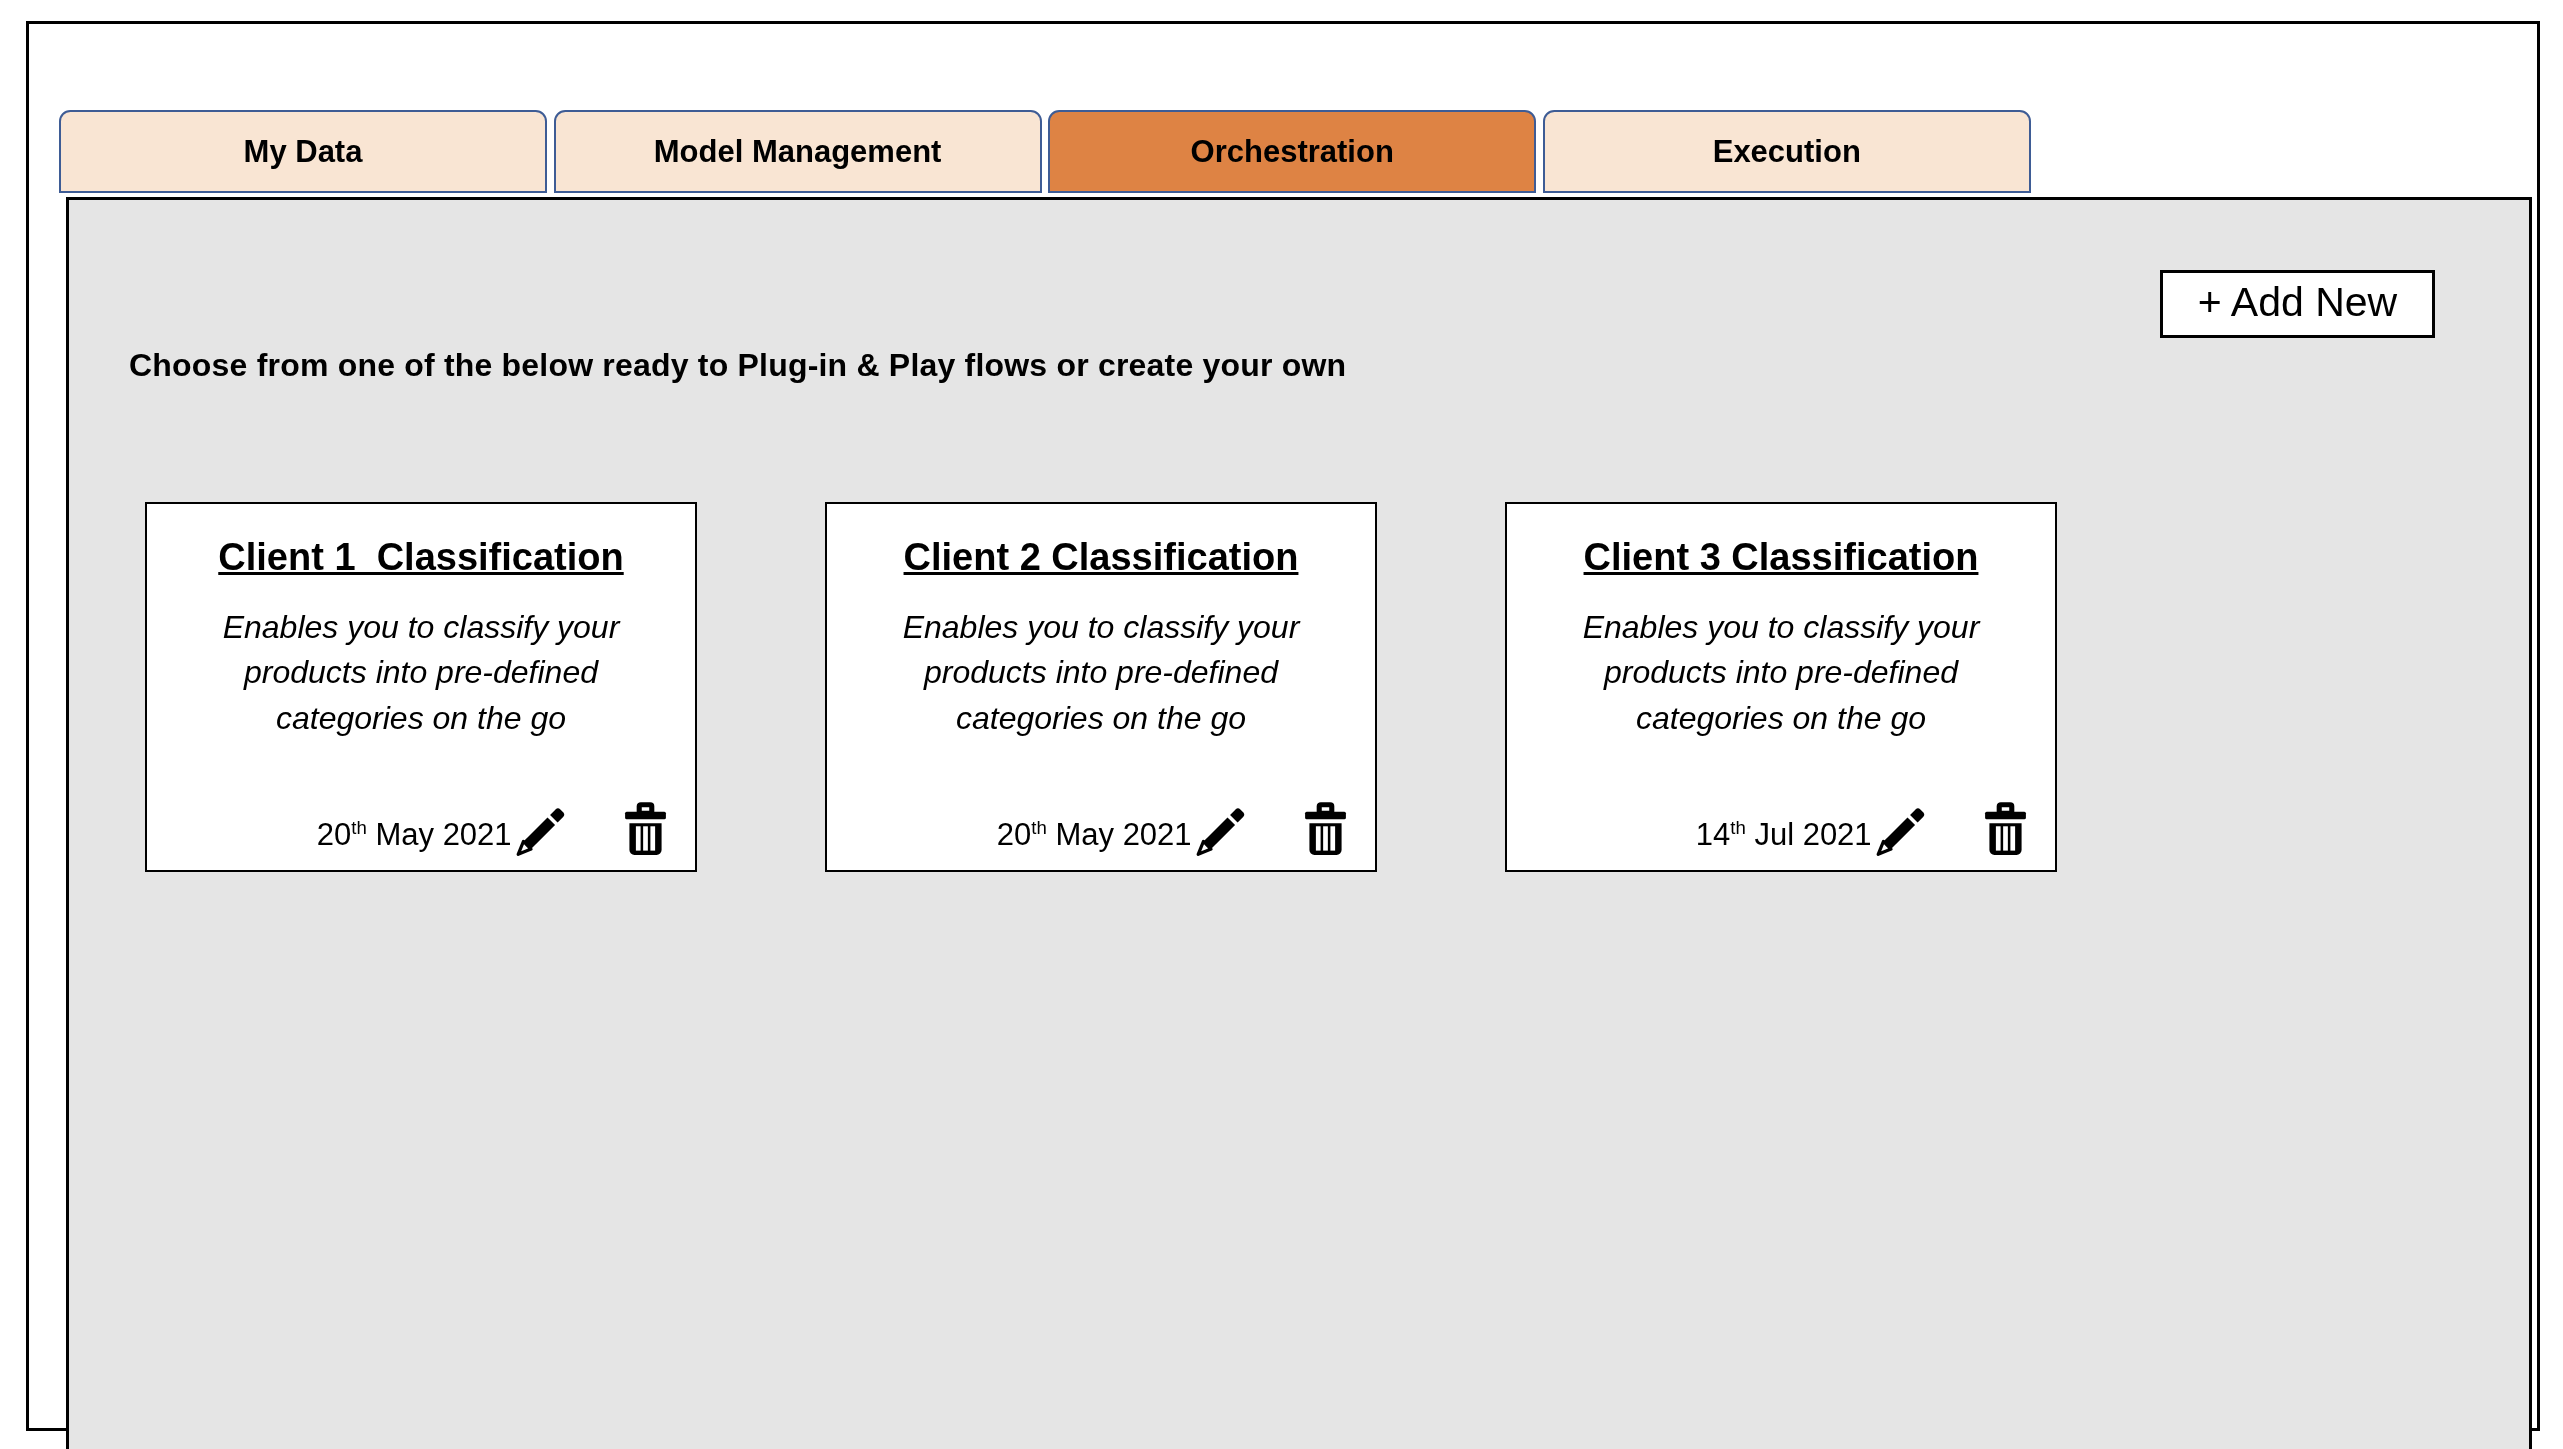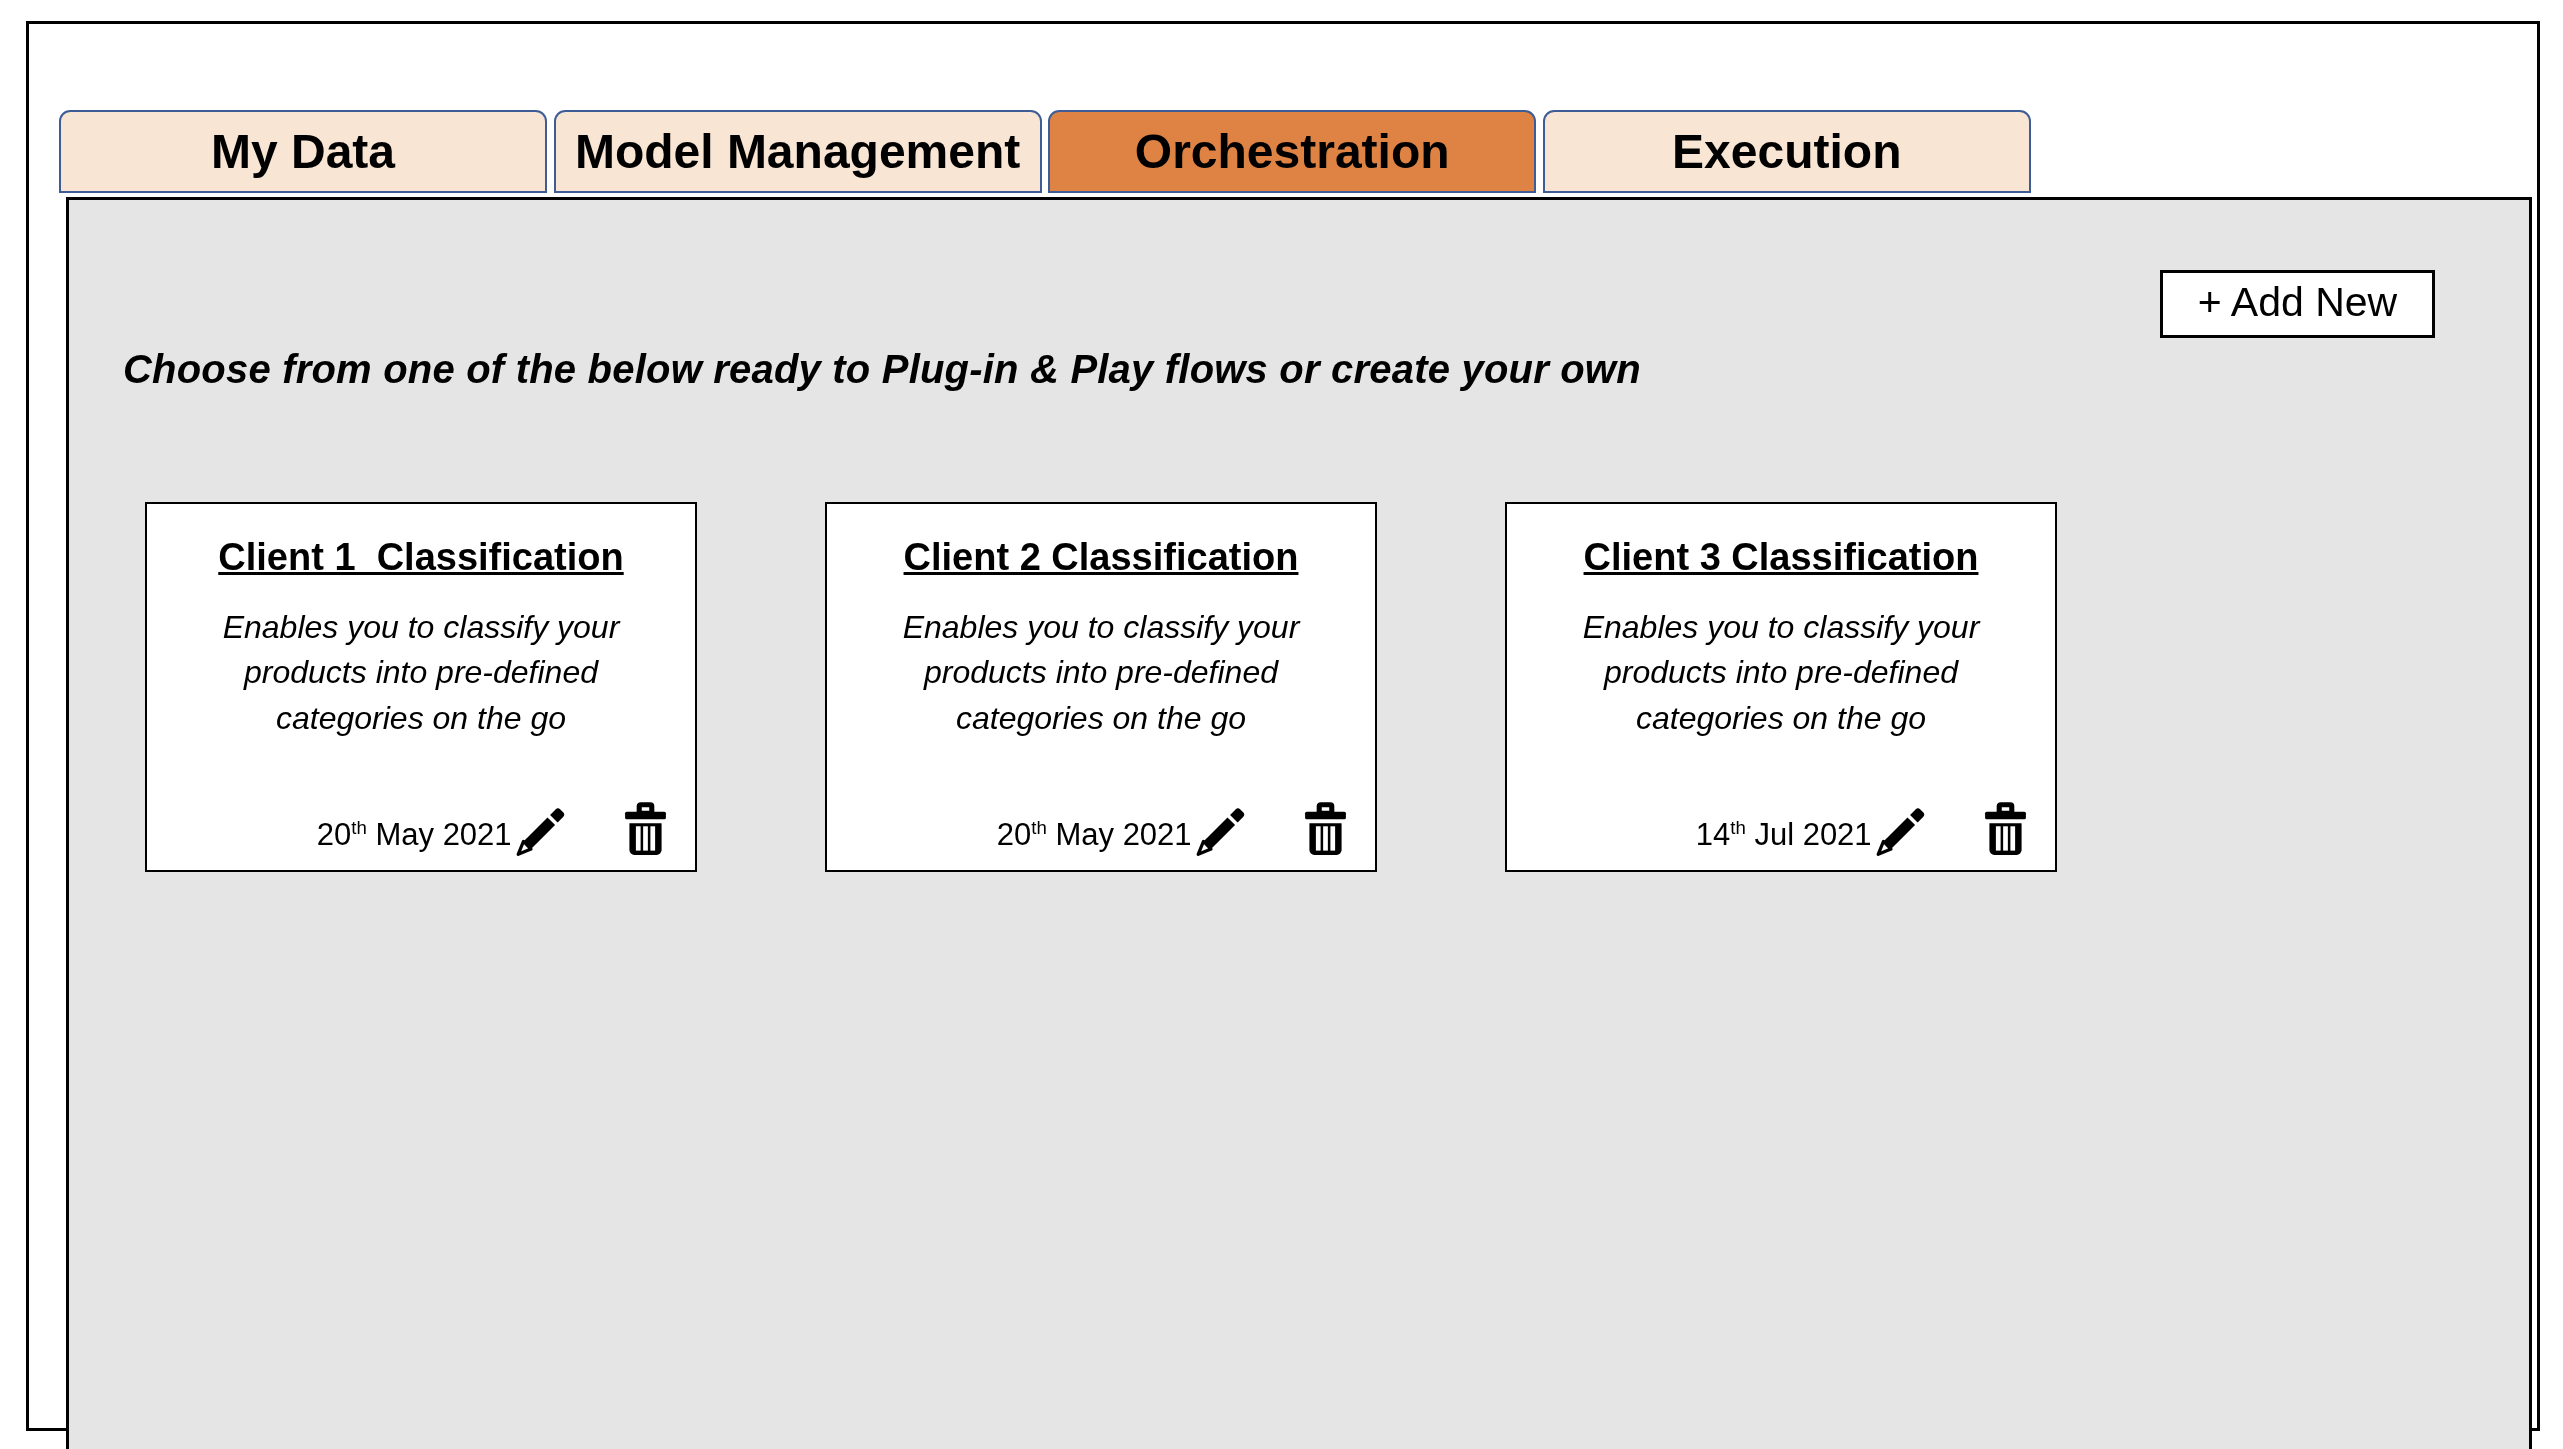--- a/index.html
+++ b/index.html
@@ -26,21 +26,21 @@
     gap: 6.6px;
     height: 83px;
   }
   .tab {
     box-sizing: border-box;
     width: 488px; height: 83px;
     background: var(--tab-fill, #F9E5D3);
     border: 2.8px solid var(--tab-border, #3E5C95);
     border-radius: 11.3px 11.3px 0 0;
     display: flex; align-items: center; justify-content: center;
-    font-size: 48px;
+    font-size: 31px;
     font-weight: 700;
     cursor: pointer;
     user-select: none;
   }
   .tab.active { background: var(--tab-active-fill, #DE8344); justify-content: center; }
   .panel {
     position: absolute;
     left: 58px; top: 197px;
     width: 2466px; height: 1394px;
     border: 3.8px solid #000000;
@@ -57,23 +57,22 @@
     border: 3.8px solid #000000;
     font-family: inherit;
     font-size: 41px;
     color: #000000;
     display: flex; align-items: center; justify-content: center;
     cursor: pointer;
     padding: 0 0 3.8px 0;
   }
   .instruction {
     position: absolute;
-    left: 54px; top: 147px;
-    font-size: 40px;
-    font-style: italic;
+    left: 60px; top: 147px;
+    font-size: 32px;
     font-weight: 700;
     letter-spacing: 0.2px;
   }
   .card {
     position: absolute;
     top: 302px;
     width: 552px; height: 370px;
     box-sizing: border-box;
     border: 2.8px solid #000000;
     background: #ffffff;

